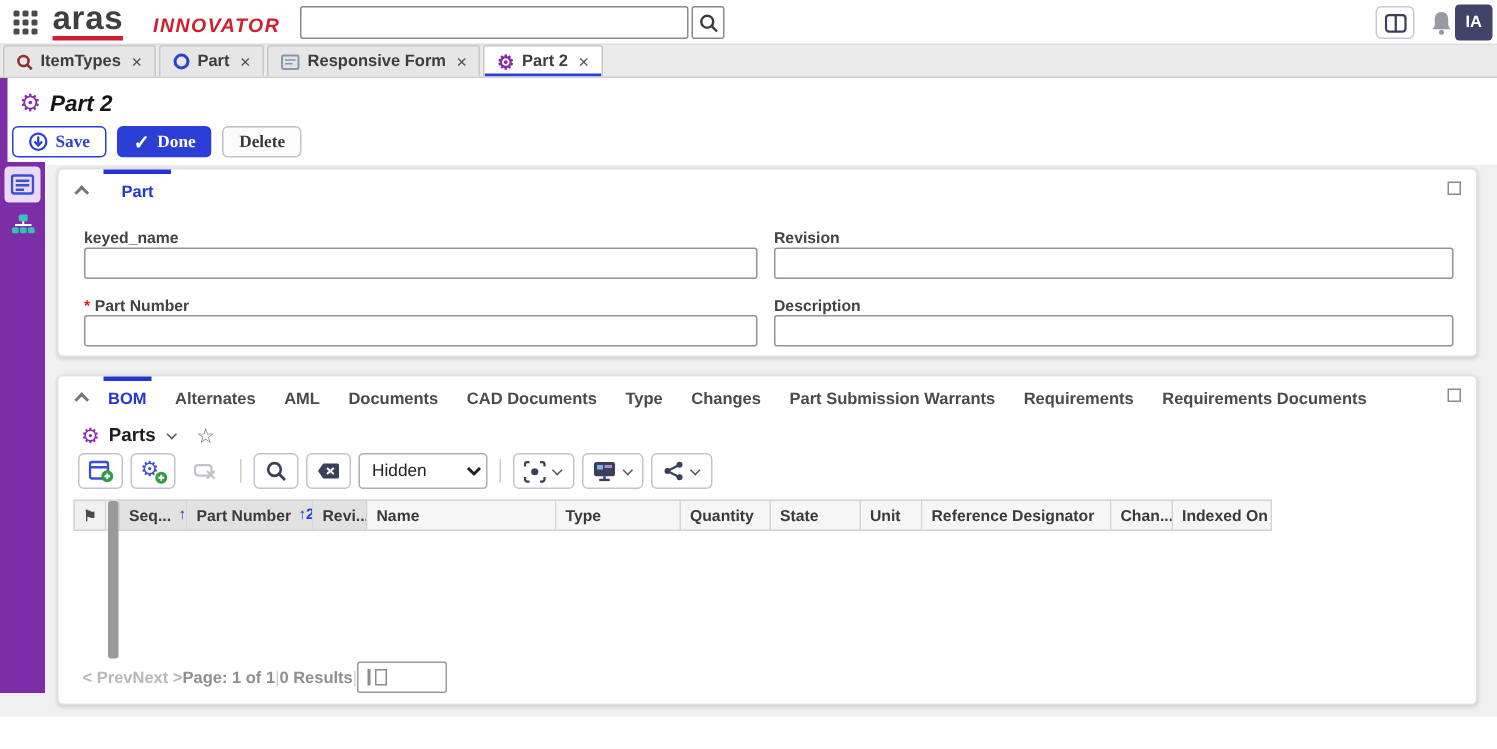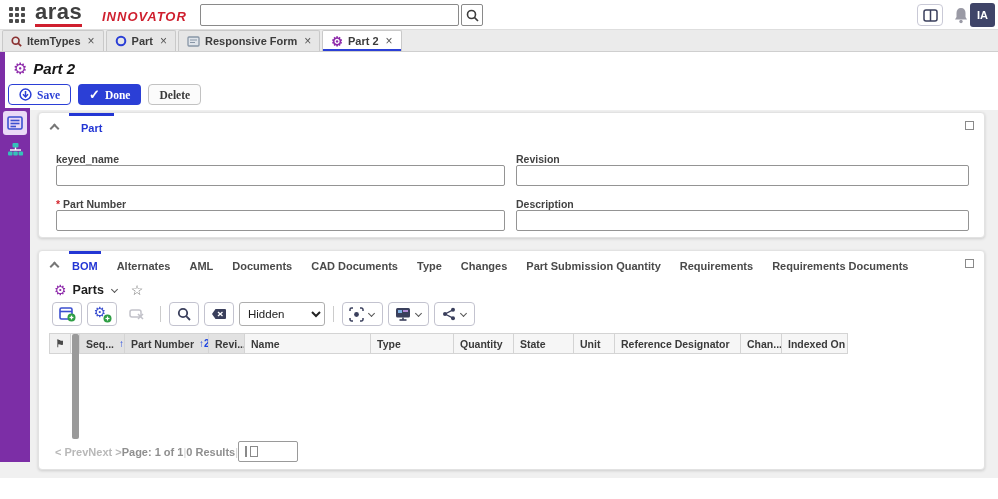--- a/index.html
+++ b/index.html
@@ -264,21 +264,21 @@
     <div class="stab">
         <span>CAD Documents</span>
       </div>
     <div class="stab">
         <span>Type</span>
       </div>
     <div class="stab">
         <span>Changes</span>
       </div>
     <div class="stab">
-        <span>Part Submission Quantity</span>
+        <span>Part Submission Warrants</span>
       </div>
     <div class="stab">
         <span>Requirements</span>
       </div>
     <div class="stab">
         <span>Requirements Documents</span>
       </div>
   </div>
   <span class="maxbox"></span>
 

